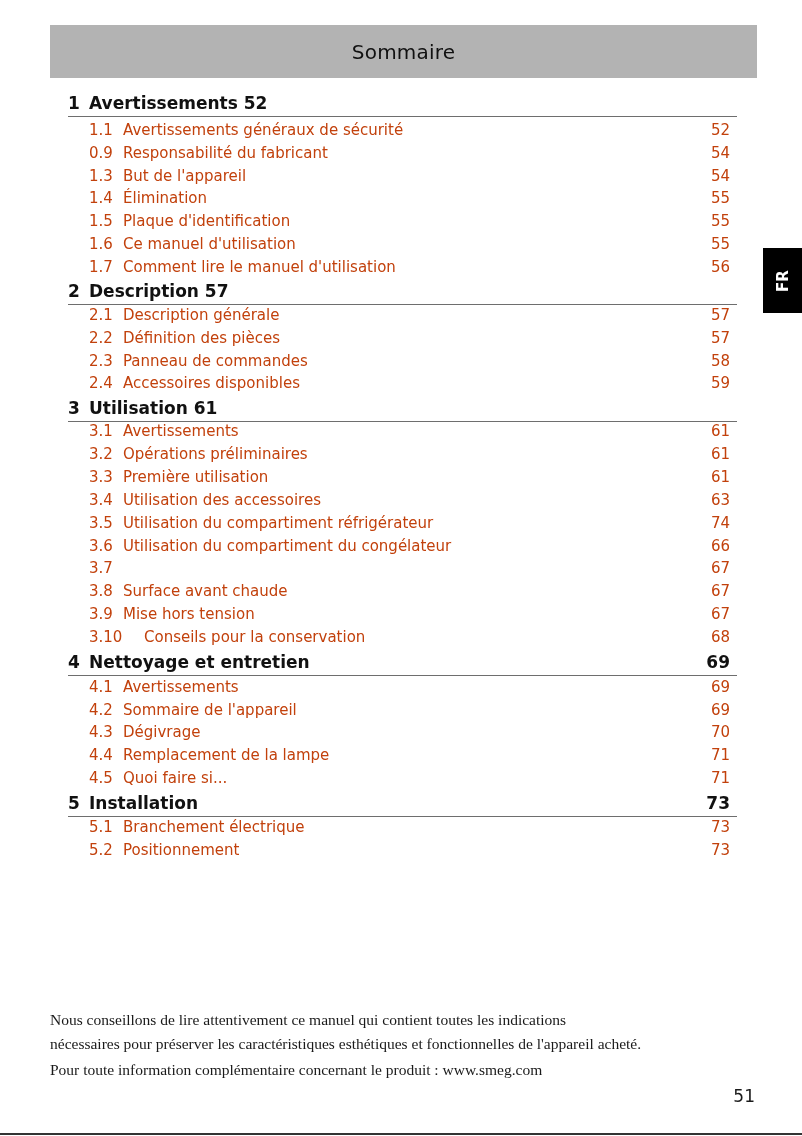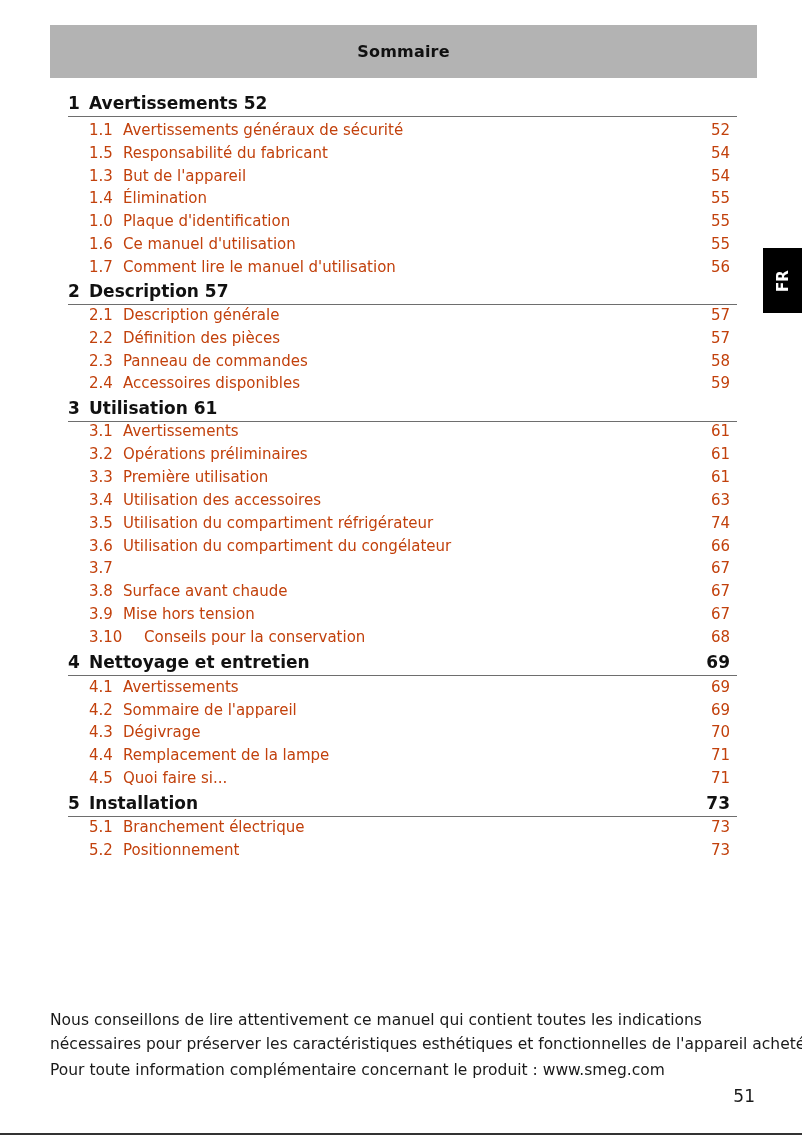--- a/index.html
+++ b/index.html
@@ -21,22 +21,22 @@
       top: 25px;
       width: 707px;
       height: 53px;
       background: #b3b3b3;
       display: flex;
       align-items: center;
       justify-content: center;
     }
     .title-band h1 {
       margin: 0;
-      font-size: 16px;
-      font-weight: 700;
+      font-size: 20px;
+      font-weight: 400;
       letter-spacing: 0.2px;
       color: #111;
     }
     .toc {
       position: absolute;
       left: 0;
       top: 0;
       width: 802px;
     }
     .section-head {
@@ -109,20 +109,21 @@
       display: inline-block;
     }
     .footer-note {
       position: absolute;
       left: 50px;
       top: 1008px;
       width: 720px;
       font-size: 15.5px;
       line-height: 24px;
       color: #1a1a1a;
+      font-family: Liberation Serif, serif;
     }
     .footer-note p {
       margin: 0;
       white-space: nowrap;
     }
     .footer-note p.spaced {
       margin-top: 2px;
     }
     .page-number {
       position: absolute;
@@ -158,36 +159,36 @@
     <span class="num">1</span>
     <span class="title">Avertissements 52</span>
     <span class="page"></span>
   </div>
   <div class="sub-item" style="top:119px">
     <span class="num">1.1</span>
     <span class="title">Avertissements généraux de sécurité</span>
     <span class="page">52</span>
   </div>
   <div class="sub-item" style="top:142px">
-    <span class="num">1.5</span>
+    <span class="num">0.9</span>
     <span class="title">Responsabilité du fabricant</span>
     <span class="page">54</span>
   </div>
   <div class="sub-item" style="top:165px">
     <span class="num">1.3</span>
     <span class="title">But de l'appareil</span>
     <span class="page">54</span>
   </div>
   <div class="sub-item" style="top:187px">
     <span class="num">1.4</span>
     <span class="title">Élimination</span>
     <span class="page">55</span>
   </div>
   <div class="sub-item" style="top:210px">
-    <span class="num">1.0</span>
+    <span class="num">1.5</span>
     <span class="title">Plaque d'identification</span>
     <span class="page">55</span>
   </div>
   <div class="sub-item" style="top:233px">
     <span class="num">1.6</span>
     <span class="title">Ce manuel d'utilisation</span>
     <span class="page">55</span>
   </div>
   <div class="sub-item" style="top:256px">
     <span class="num">1.7</span>

